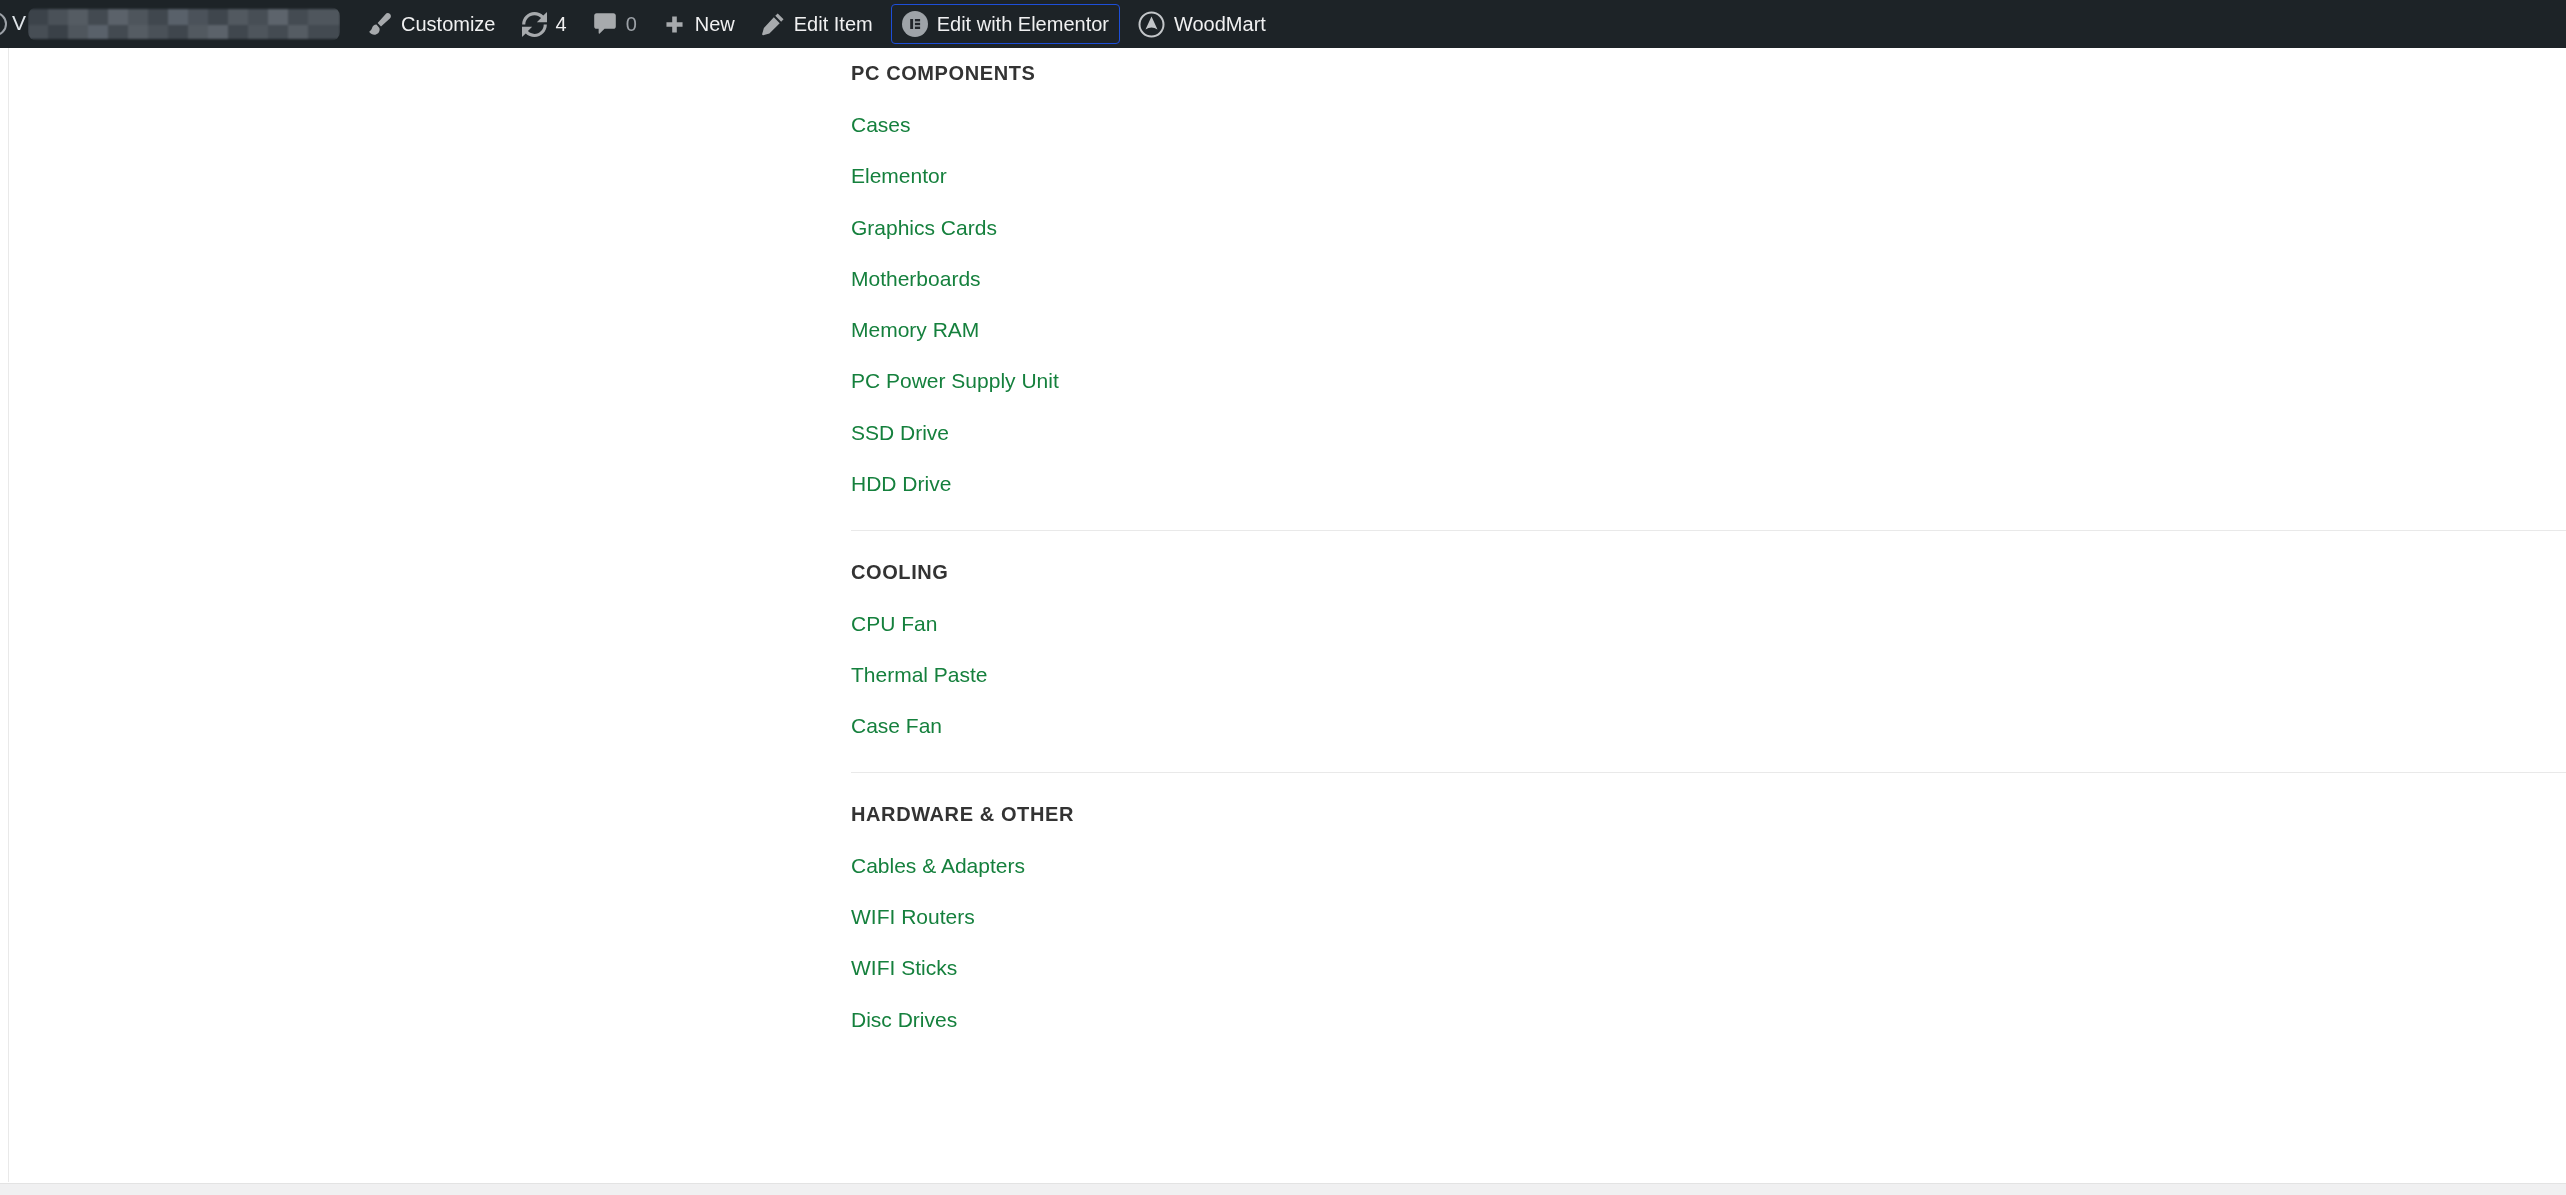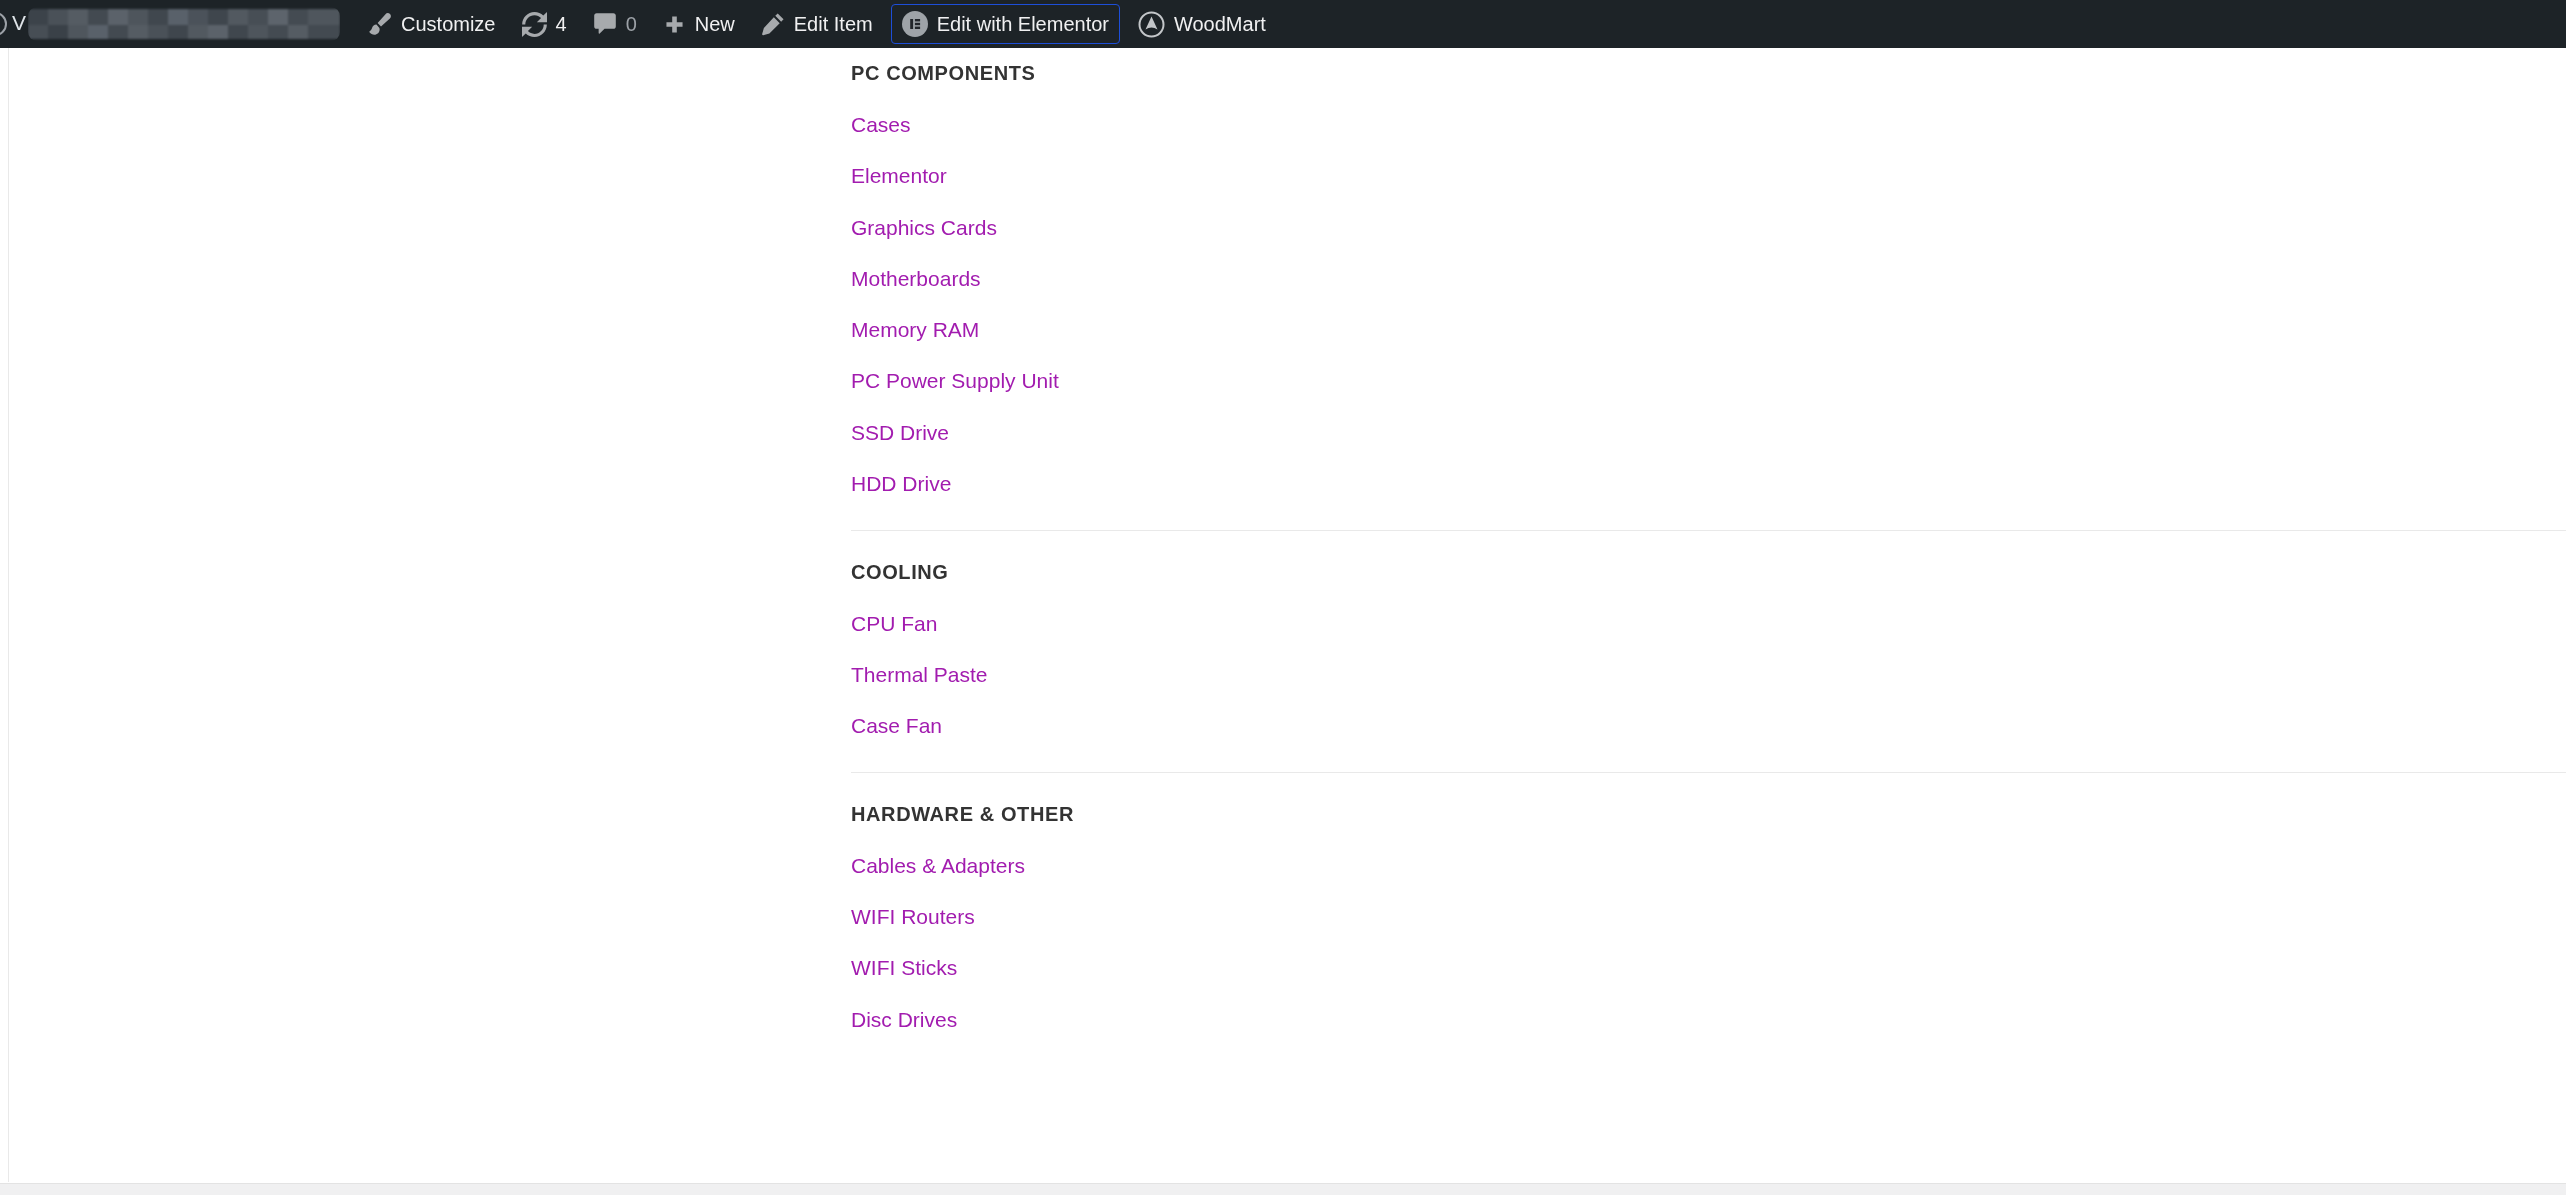--- a/index.html
+++ b/index.html
@@ -34,21 +34,21 @@
   
   .page-vline { position:absolute; left:8px; top:48px; width:1px; height:1134px; background:#e9e9e9; }
   .bottom-strip { position:absolute; left:0; bottom:0; width:2566px; height:12px; background:#f0f0f1; border-top:1px solid #e3e3e3; }
 
   .content {
     position:absolute; top:48px; left:0; width:2566px; height:949px;
     background:#ffffff; padding-left:851px;
   }
   .row { height:51.3px; display:flex; align-items:center; }
   .section-title { font-size:20px; font-weight:700; color:#333333; letter-spacing:.6px; text-transform:uppercase; }
-  .cat-item { font-size:21px; color:#a21caf; cursor:pointer; }
+  .cat-item { font-size:21px; color:#15803d; cursor:pointer; }
   .divider { border:none; border-top:1px solid #e9e9e9; height:1px; margin:20px 0 16px 0; width:100%; }
 </style>
 </head>
 <body>
 
 <div class="admin-bar">
 
   <span class="wp-sliver">
     <svg width="26" height="30" viewBox="0 0 26 30" style="margin-left:-18px">
       <circle cx="13" cy="15" r="11" fill="none" stroke="#9ca1a7" stroke-width="2"></circle>

